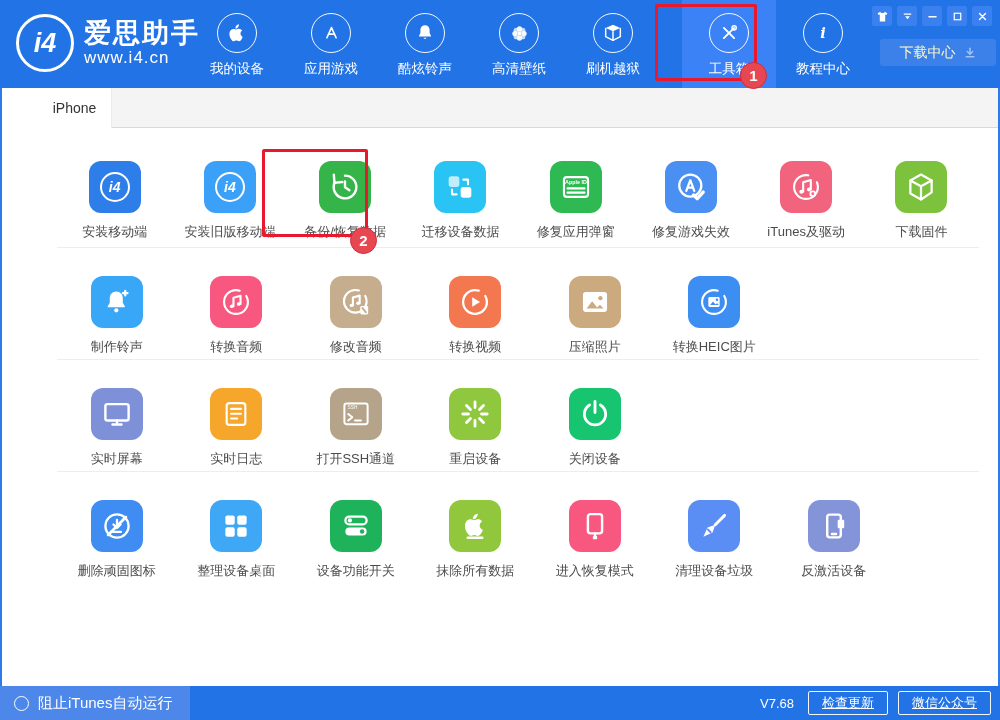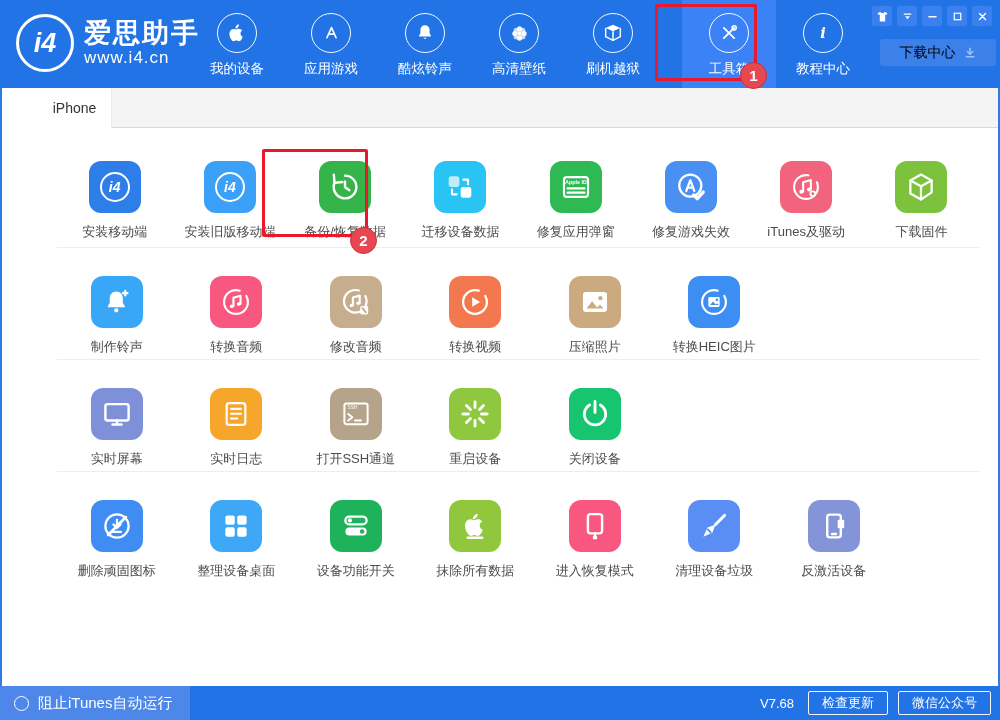--- a/index.html
+++ b/index.html
@@ -23,21 +23,21 @@
   .nav-icon { width:40px; height:40px; border:1.6px solid rgba(255,255,255,.95); border-radius:50%;
               display:flex; align-items:center; justify-content:center; }
   .nav-label { margin-top:7px; color:#fff; font-size:13.5px; }
 
   .win-controls { position:absolute; top:6px; right:8px; display:flex; gap:5px; }
   .win-btn { width:20px; height:20px; background:#3a80ee; border-radius:2px;
              display:flex; align-items:center; justify-content:center; cursor:pointer; }
 
   .download-btn { position:absolute; right:4px; top:39px; width:116px; height:27px;
                   background:#3c80ea; border-radius:3px; display:flex; align-items:center;
-                  justify-content:center; gap:7px; color:#000000; font-size:14px; cursor:pointer; }
+                  justify-content:center; gap:7px; color:#fef9c3; font-size:14px; cursor:pointer; }
 
   
   .mid { border-left:2px solid #2e7ae9; border-right:2px solid #2e7ae9;padding-left:36px; }
   .tabbar { height:40px; background:#f4f4f5; border-bottom:1px solid #d9d9d9; display:flex; }
   .tab { width:74px; height:40px; background:#fff; border-right:1px solid #ececec;
          display:flex; align-items:center; justify-content:center;
          font-size:14px; color:#333; cursor:pointer; }
 
   .content { background:#fff; height:558px; padding:0 19px; }
   .grid-row { display:flex; height:112px; padding-top:28px; }
@@ -55,21 +55,21 @@
   .statusbar { position:absolute; left:0; bottom:0; width:1000px; height:34px; background:#2173e6;
                display:flex; align-items:center; }
   .status-toggle { width:190px; height:34px; background:#4c87e9; display:flex; align-items:center;
                    padding-left:14px; gap:9px; cursor:pointer; }
   .toggle-circle { width:15px; height:15px; border:1.6px solid #fff; border-radius:50%; }
   .status-toggle-label { color:#fff; font-size:15px; }
   .status-right { margin-left:auto; display:flex; align-items:center; gap:10px; padding-right:9px; }
   .version { color:#fff; font-size:13px; margin-right:4px; }
   .status-btn { height:24px; padding:0 13px; border:1px solid rgba(255,255,255,.95); border-radius:2px;
                 background:transparent; color:#fff; font-size:13px; cursor:pointer;
-                font-family:"Liberation Sans",sans-serif; }
+                font-family:"Liberation Sans",sans-serif;text-decoration:underline; }
 
   
   .overlay { position:absolute; left:0; top:0; width:1000px; height:720px; pointer-events:none; z-index:50; }
   .anno-box { position:absolute; border:3px solid #e8192d; border-radius:2px; }
   .anno-box1 { left:655px; top:4px; width:102px; height:77px; }
   .anno-box2 { left:262px; top:149px; width:106px; height:88px; }
   .anno-badge { position:absolute; width:27px; height:27px; border-radius:50%;
                 background:#e74750; border:1.5px solid #d22b3a; color:#fff;
                 display:flex; align-items:center; justify-content:center;
                 font-size:15px; font-weight:bold; }

